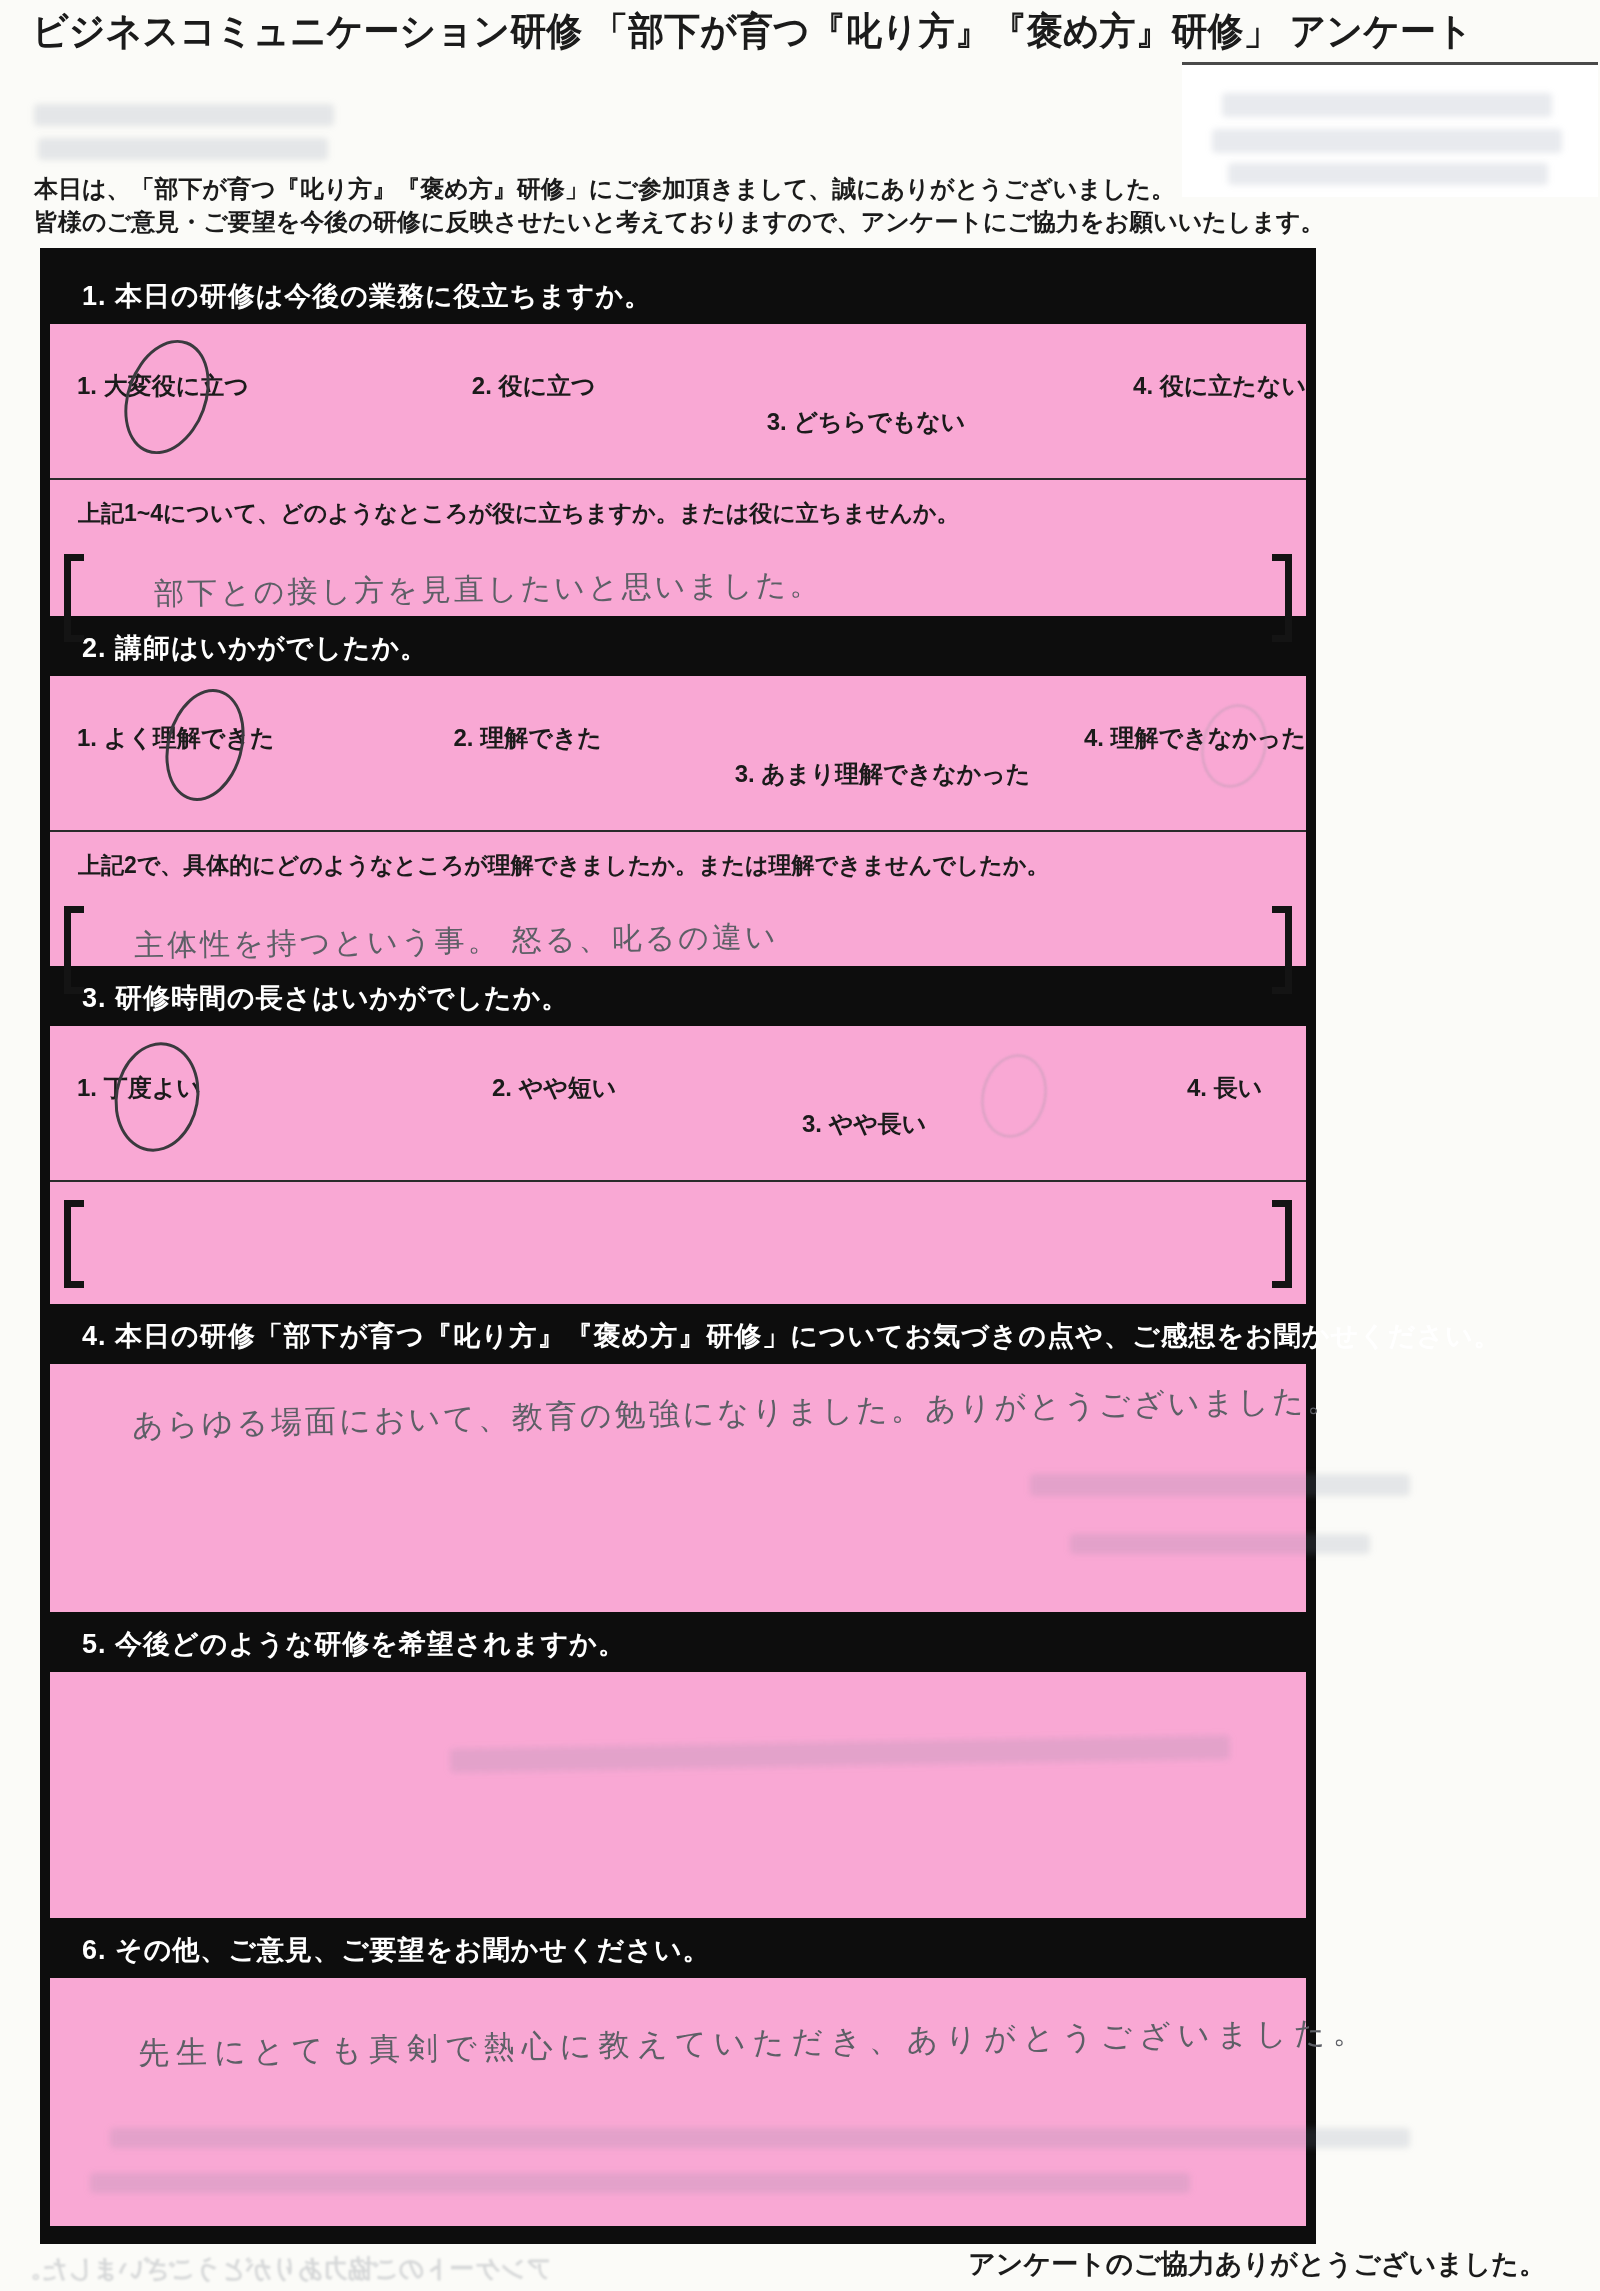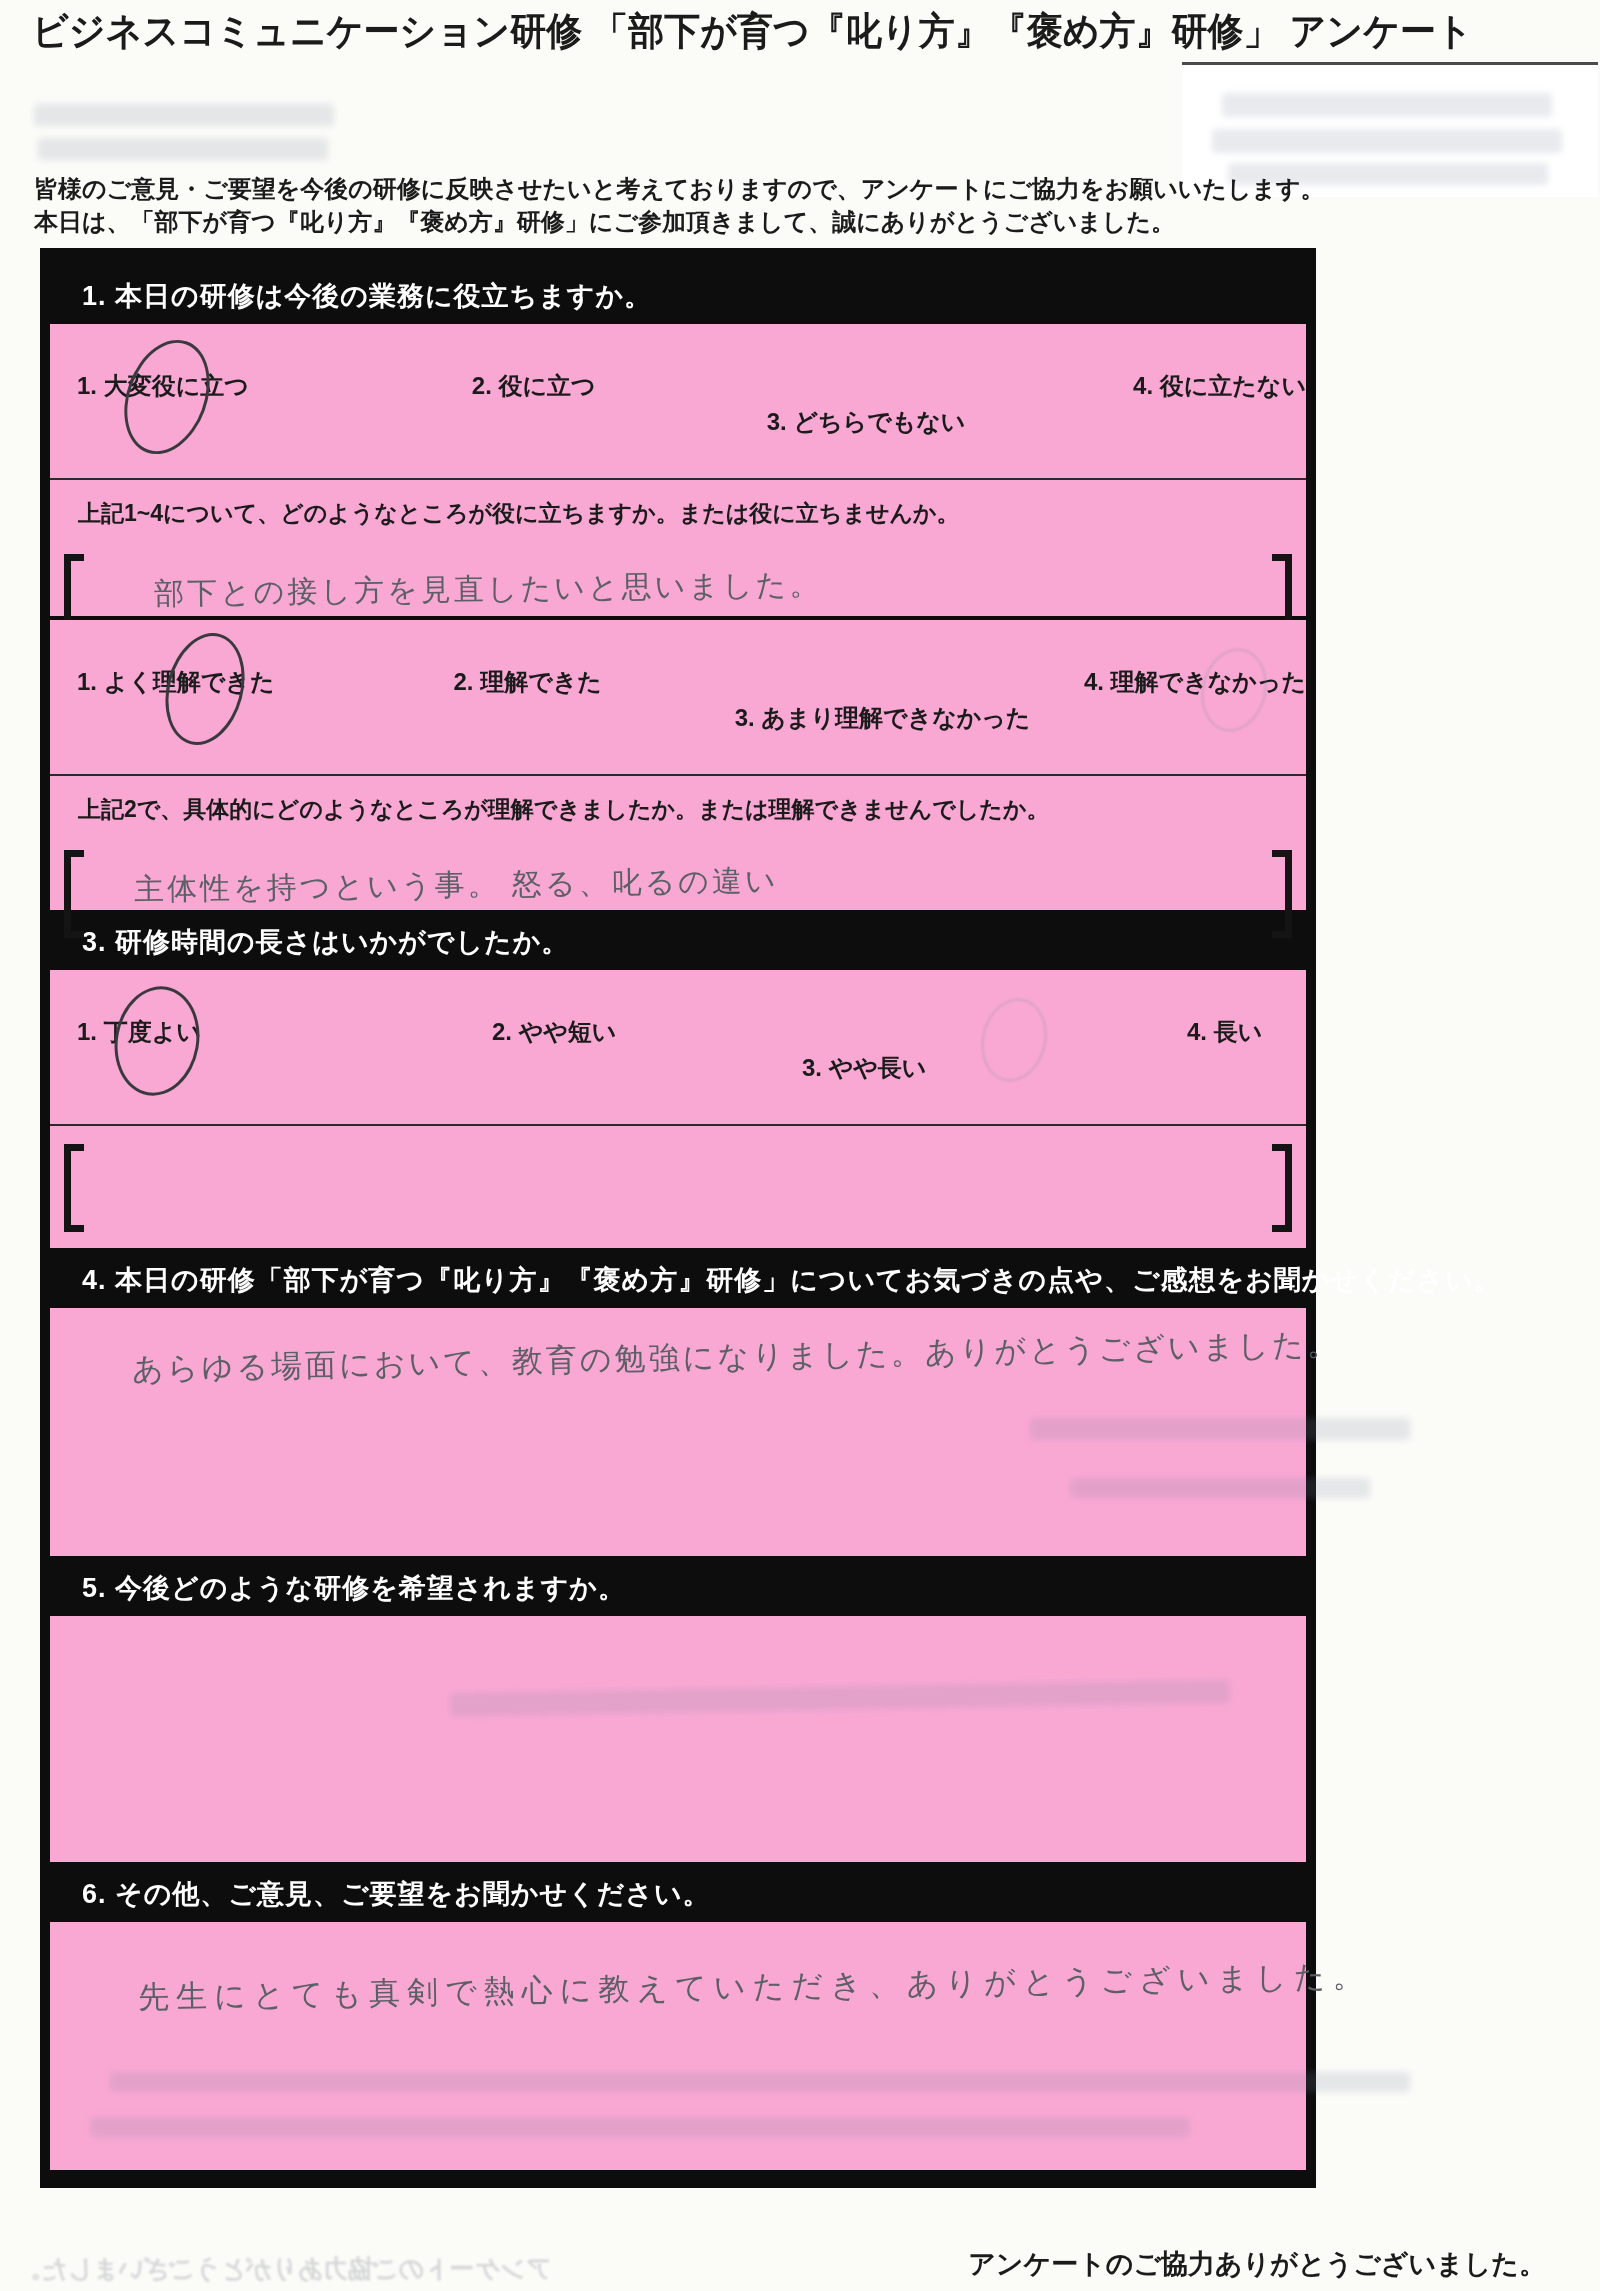--- a/index.html
+++ b/index.html
@@ -91,22 +91,22 @@
     <div class="smudge" style="left:30px;top:64px;width:350px;height:24px;"></div>
     <div class="smudge" style="left:46px;top:98px;width:320px;height:22px;"></div>
   </div>
 
   <div class="bleed-zone" style="left:34px;top:104px;width:320px;height:62px;">
     <div class="smudge" style="left:0;top:0;width:300px;height:22px;"></div>
     <div class="smudge" style="left:4px;top:34px;width:290px;height:22px;"></div>
   </div>
 
   <div class="intro">
+    <div>本日は、「部下が育つ『叱り方』『褒め方』研修」にご参加頂きまして、誠にありがとうございました。</div>
     <div>皆様のご意見・ご要望を今後の研修に反映させたいと考えておりますので、アンケートにご協力をお願いいたします。</div>
-    <div>本日は、「部下が育つ『叱り方』『褒め方』研修」にご参加頂きまして、誠にありがとうございました。</div>
   </div>
 
   <div class="form">
 
     <div class="sec-bar">1. 本日の研修は今後の業務に役立ちますか。</div>
     <div class="white-box wb-s1">
       <div class="opts">
         <span class="opt o1"><span>1. 大変役に立つ</span><span class="circle c1"></span></span>
         <span class="opt o2">2. 役に立つ</span>
         <span class="opt o3">3. どちらでもない</span>
@@ -114,20 +114,21 @@
       </div>
       <div class="divider"></div>
       <div class="question">上記1~4について、どのようなところが役に立ちますか。または役に立ちませんか。</div>
       <div class="answer-zone">
         <span class="bracket bl"></span>
         <span class="bracket br"></span>
         <span class="hand">部下との接し方を見直したいと思いました。</span>
       </div>
     </div>
 
+    <div class="sec-bar">2. 講師はいかがでしたか。</div>
     <div class="white-box wb-s2">
       <div class="opts">
         <span class="opt o1"><span>1. よく理解できた</span><span class="circle c2"></span></span>
         <span class="opt o2">2. 理解できた</span>
         <span class="opt o3">3. あまり理解できなかった</span>
         <span class="opt o4"><span>4. 理解できなかった</span><span class="ghost-ellipse"></span></span>
       </div>
       <div class="divider"></div>
       <div class="question">上記2で、具体的にどのようなところが理解できましたか。または理解できませんでしたか。</div>
       <div class="answer-zone">

